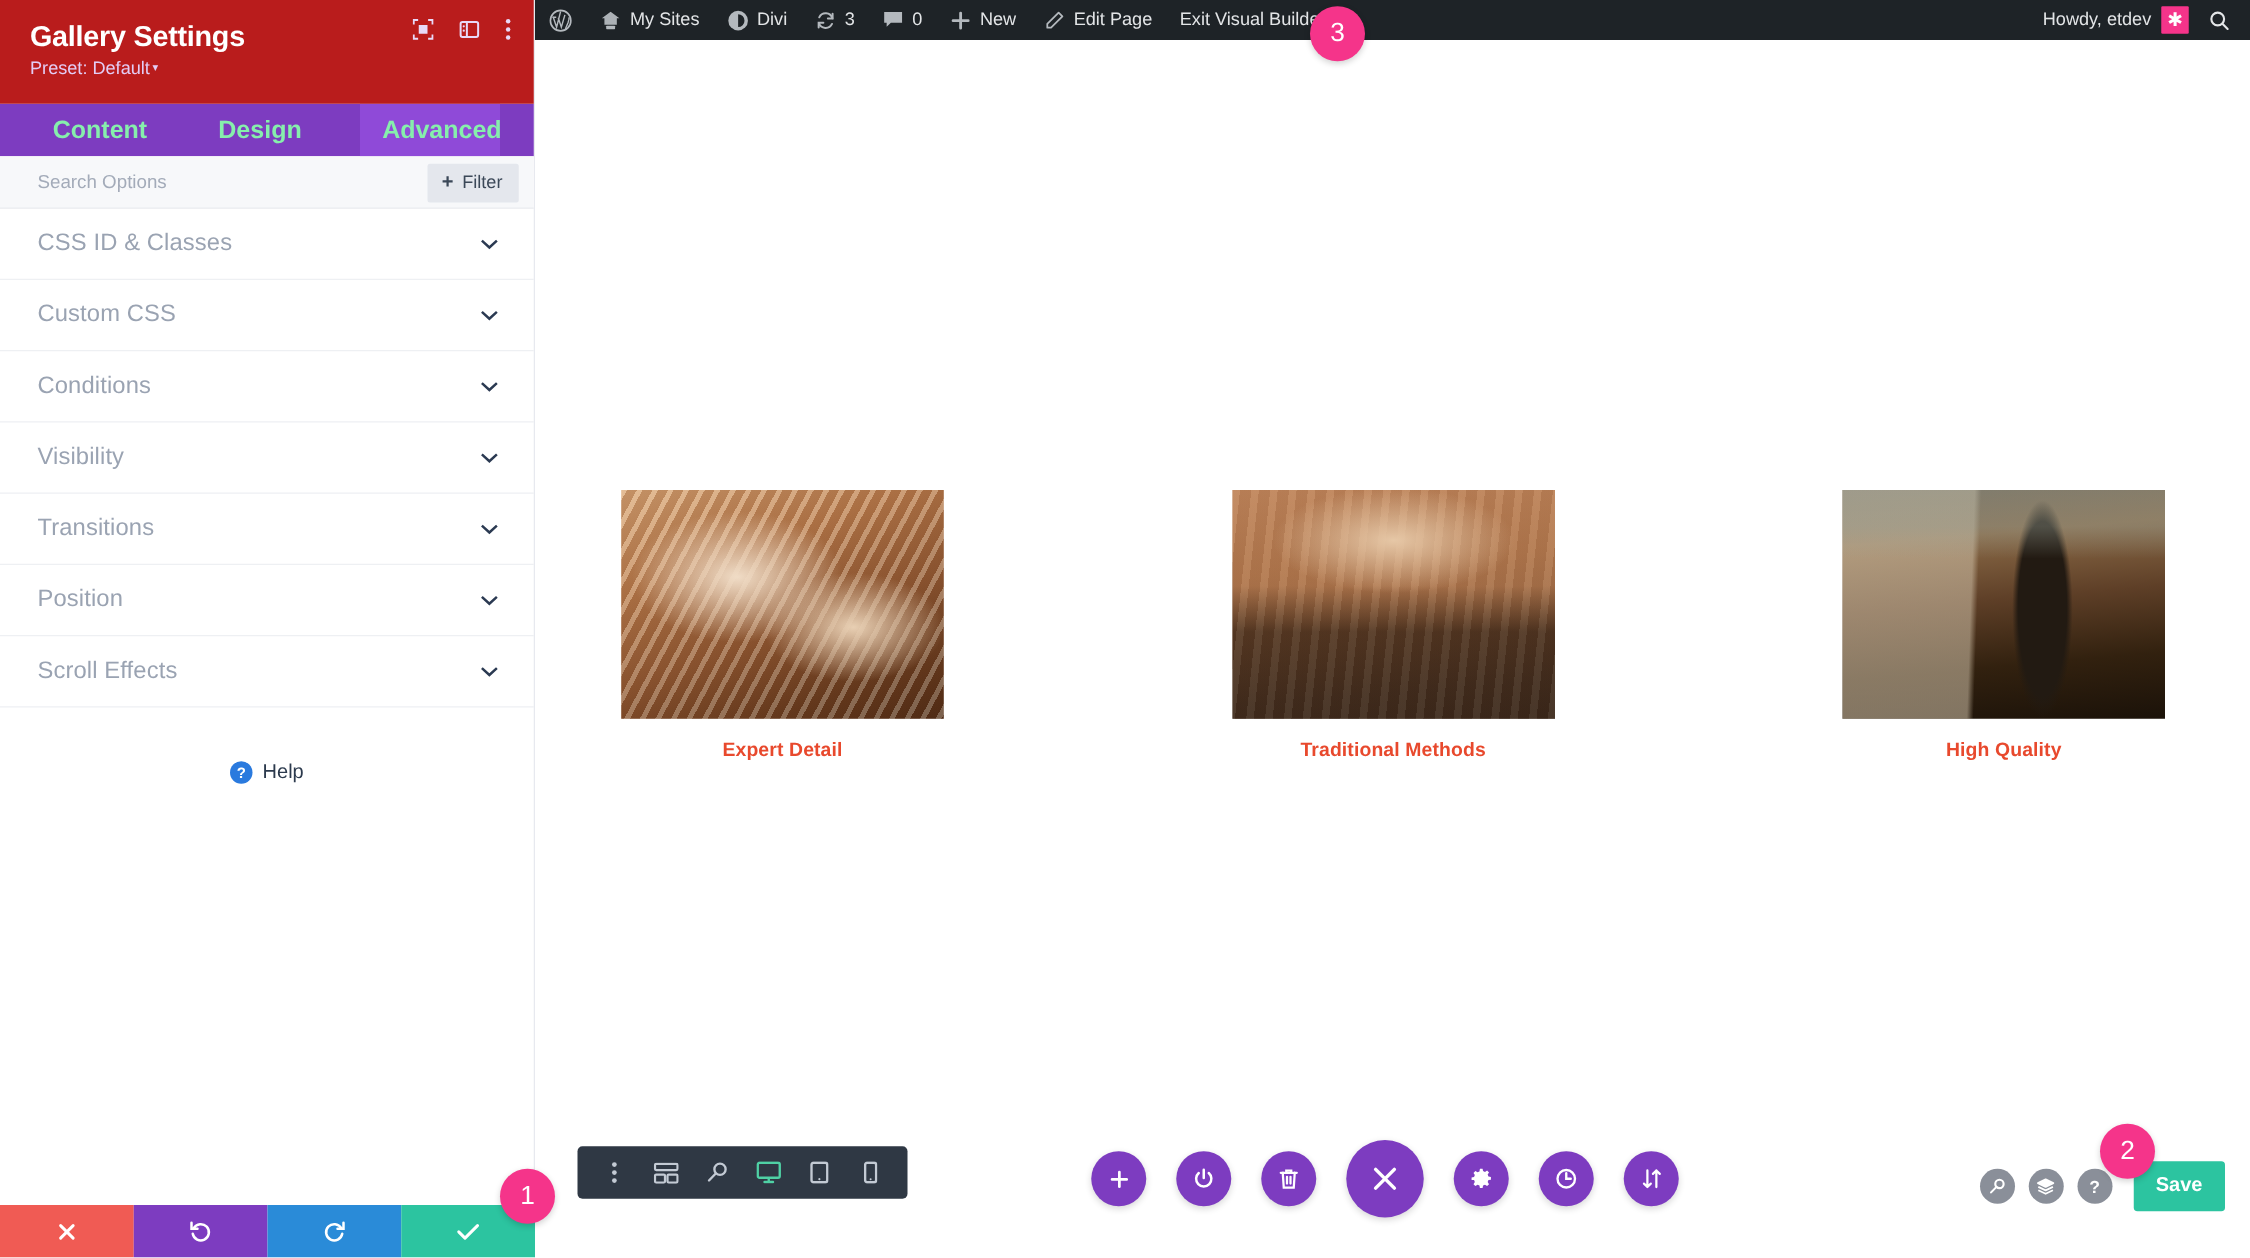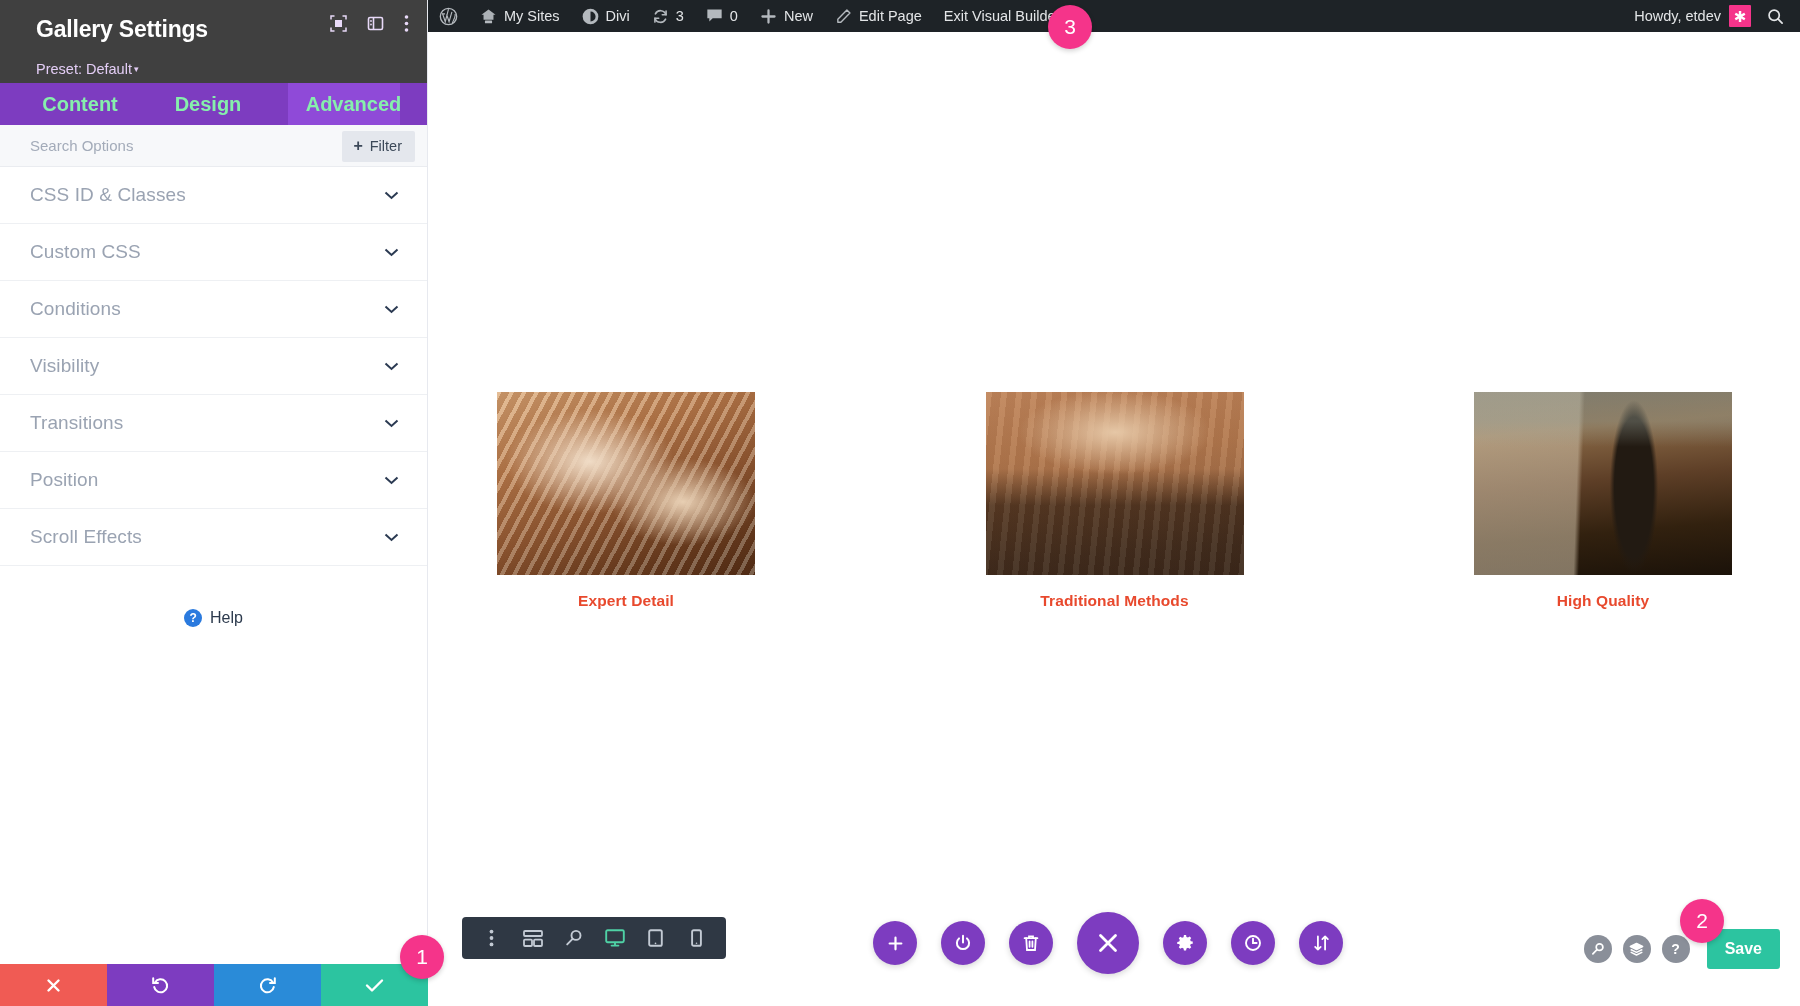--- a/index.html
+++ b/index.html
@@ -13,31 +13,31 @@
 
   
   #sidebar {
     position: absolute; left: 0; top: 0;
     width: 428px; height: 1006px;
     background: #ffffff;
     border-right: 1px solid #e7e9ef;
     display: flex; flex-direction: column;
   }
   .sb-header {
-    background: #404040;
-    padding: 14px 22px 14px 36px;
+    background: #b91c1c;
+    padding: 14px 22px 14px 24px;
     position: relative;
     height: 83px;
   }
   .sb-title {
     color: #ffffff; font-size: 23px; font-weight: bold;
     letter-spacing: -0.2px; line-height: 30px;
   }
   .sb-preset {
-    color: #e3cdf5; font-size: 14.5px; margin-top: 16px;
+    color: #e3cdf5; font-size: 14.5px; margin-top: 2px;
     line-height: 18px;
   }
   .sb-preset .caret { font-size: 9px; position: relative; top: -2px; margin-left: 2px; }
   .sb-header-icons {
     position: absolute; right: 18px; top: 14px;
     display: flex; align-items: center; gap: 20px;
   }
   .sb-hicon { color: #e8d9f8; cursor: pointer; display:flex; align-items:center; }
 
   .sb-tabs {

